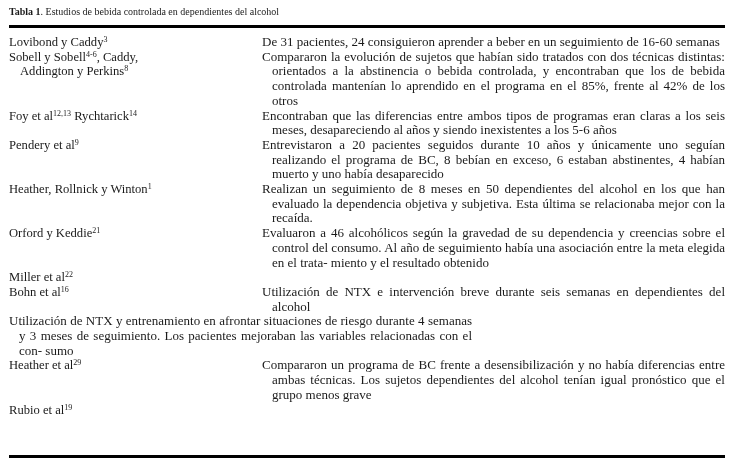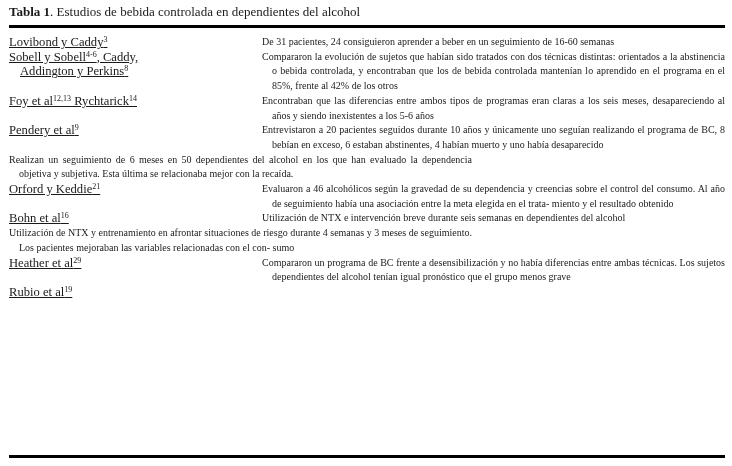--- a/index.html
+++ b/index.html
@@ -3,40 +3,40 @@
 <meta charset="utf-8">
 <style>
   html, body { margin: 0; padding: 0; background: #ffffff; }
   body {
     width: 732px; height: 466px; position: relative; overflow: hidden;
     font-family: "Liberation Serif", "DejaVu Serif", serif;
     color: #1a1a1a;
   }
   .caption {
     position: absolute; left: 9px; top: 4px;
-    font-size: 13px; line-height: 15px; white-space: nowrap;
+    font-size: 10px; line-height: 15px; white-space: nowrap;
   }
   .caption b { font-weight: bold; }
   .rule {
     position: absolute; left: 9px; width: 716px; height: 3px; background: #000;
   }
   .rule.top { top: 25px; }
   .rule.bottom { top: 455px; }
   .table {
     position: absolute; left: 9px; top: 35px; width: 716px;
   }
   .row { display: flex; }
   .row .ref {
     width: 253px; flex: none;
-    font-size: 12.6px; line-height: 14.7px; text-decoration: underline;
+    font-size: 12.6px; line-height: 14.7px;
   }
   .row .ref .cont { display: block; padding-left: 11px; }
   .row .desc {
     width: 463px; flex: none;
-    font-size: 10px; line-height: 14.7px;
+    font-size: 13px; line-height: 14.7px;
     text-align: justify;
     padding-left: 10px; text-indent: -10px;
     box-sizing: border-box;
   }
   sup { font-size: 8px; line-height: 0; vertical-align: 4px; }
 </style>
 </head>
 <body>
 
 <div class="caption"><b>Tabla 1</b><span>. Estudios de bebida controlada en dependientes del alcohol</span></div>
@@ -54,27 +54,29 @@
     </div>
     <div class="row">
       <div class="ref"><span><span>Foy et al</span><sup>12,13</sup><span> Rychtarick</span><sup>14</sup></span></div>
       <div class="desc">Encontraban que las diferencias entre ambos tipos de programas eran claras a los seis meses, desapareciendo al años y siendo inexistentes a los 5-6 años</div>
     </div>
     <div class="row">
       <div class="ref"><span><span>Pendery et al</span><sup>9</sup></span></div>
       <div class="desc">Entrevistaron a 20 pacientes seguidos durante 10 años y únicamente uno seguían realizando el programa de BC, 8 bebían en exceso, 6 estaban abstinentes, 4 habían muerto y uno había desaparecido</div>
     </div>
     <div class="row">
-      <div class="desc">Realizan un seguimiento de 6 meses en 50 dependientes del alcohol en los que han evaluado la dependencia objetiva y subjetiva. Esta última se relacionaba mejor con la recaída.</div>
+      <div class="ref"><span><span>Heather, Rollnick y Winton</span><sup>1</sup></span></div>
+      <div class="desc">Realizan un seguimiento de 8 meses en 50 dependientes del alcohol en los que han evaluado la dependencia objetiva y subjetiva. Esta última se relacionaba mejor con la recaída.</div>
     </div>
     <div class="row">
       <div class="ref"><span><span>Orford y Keddie</span><sup>21</sup></span></div>
       <div class="desc">Evaluaron a 46 alcohólicos según la gravedad de su dependencia y creencias sobre el control del consumo. Al año de seguimiento había una asociación entre la meta elegida en el trata- miento y el resultado obtenido</div>
     </div>
     <div class="row">
+      <div class="ref"><span><span>Miller et al</span><sup>22</sup></span></div>
     </div>
     <div class="row">
       <div class="ref"><span><span>Bohn et al</span><sup>16</sup></span></div>
       <div class="desc">Utilización de NTX e intervención breve durante seis semanas en dependientes del alcohol</div>
     </div>
     <div class="row">
       <div class="desc">Utilización de NTX y entrenamiento en afrontar situaciones de riesgo durante 4 semanas y 3 meses de seguimiento. Los pacientes mejoraban las variables relacionadas con el con- sumo</div>
     </div>
     <div class="row">
       <div class="ref"><span><span>Heather et al</span><sup>29</sup></span></div>

